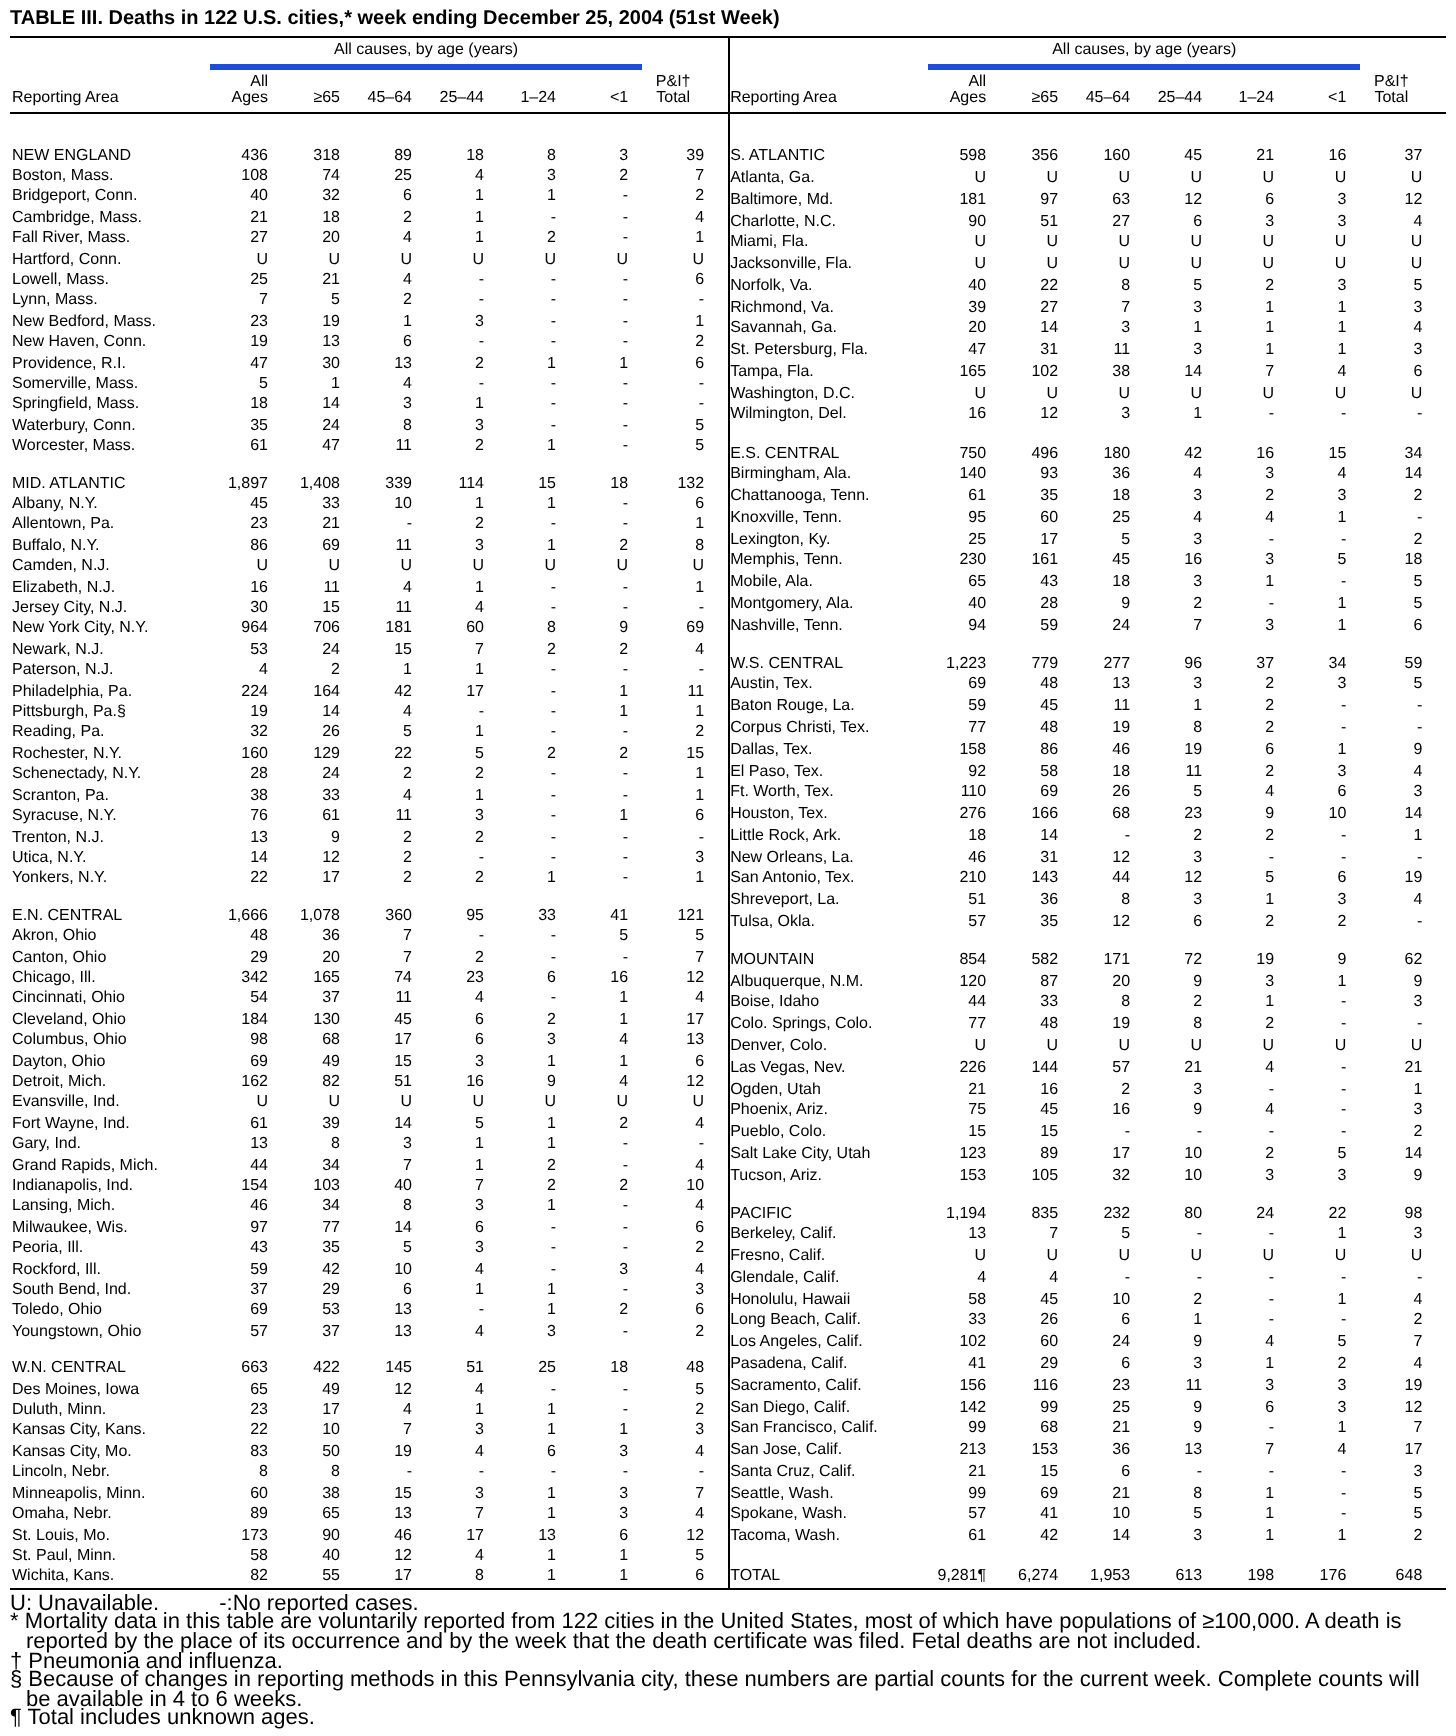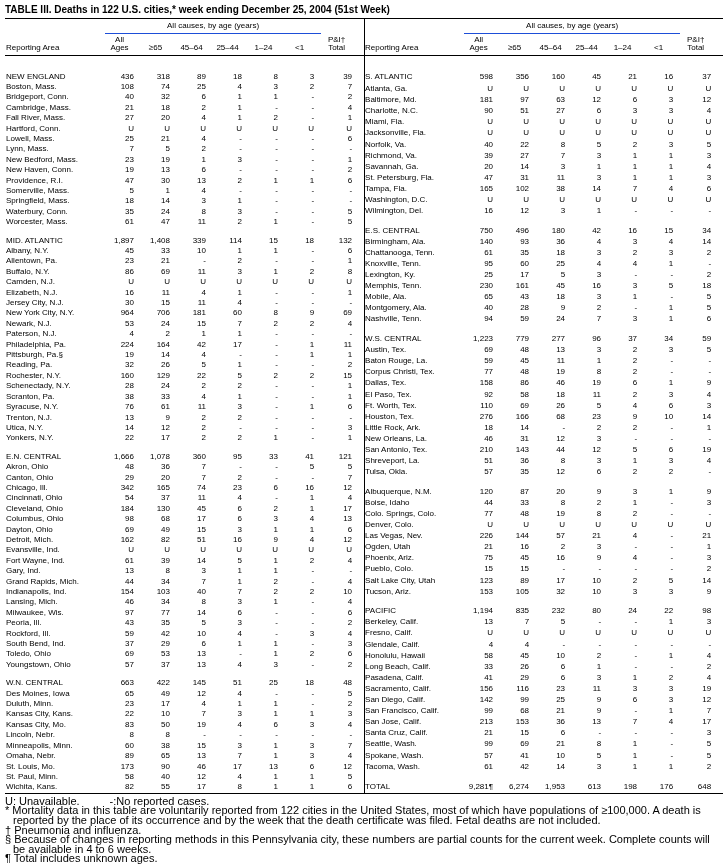--- a/index.html
+++ b/index.html
@@ -12,24 +12,24 @@
   .page { padding:4px 5px 0 5px; }
   .title { font-weight:bold; font-size:10px; line-height:12px; margin-bottom:2px; }
   .tables { display:flex; border-top:1px solid #000; border-bottom:1px solid #000; position:relative; }
   .tables::after { content:""; position:absolute; left:50%; top:0; bottom:0; width:1px; background:#000; }
   table.half { width:359px; border-collapse:collapse; table-layout:fixed; font-size:8px; }
   col.c-area { width:100px; }
   col.c-num  { width:36px; }
   col.c-pi   { width:43px; }
   th { font-weight:normal; }
   .span-row th { height:14px; vertical-align:middle; }
-  .span-row .span-h { border-bottom:1px solid #1d4ed8; text-align:center; padding-bottom:1px; }
+  .span-row .span-h { border-bottom:3px solid #1d4ed8; text-align:center; padding-bottom:1px; }
   .cols-row th { vertical-align:bottom; border-bottom:1px solid #000; padding-bottom:2px; line-height:8.5px; padding-top:2px; }
   .cols-row .area-h { text-align:left; padding-left:1px; }
-  .cols-row .num-h { padding-right:7px; }
+  .cols-row .num-h { text-align:right; padding-right:7px; }
   .cols-row .pi-h { text-align:center; padding-right:12px; }
   tbody td { line-height:10.4px; height:10.4px; white-space:nowrap; overflow:hidden; }
   tbody tr.spacer td { height:8px; line-height:8px; }
   td.area { text-align:left; padding-left:1px; }
   td.num { text-align:right; padding-right:7px; }
   td.num.pi { padding-right:12px; }
   tbody tr:first-child td { padding-top:16px; }
   .footnotes { margin-top:3px; font-size:11px; line-height:9.6px; }
   .fn { padding-left:8px; text-indent:-8px; }
   .fn .gap { margin-left:30px; }
@@ -1134,20 +1134,30 @@
             <td class="num">35</td>
             <td class="num">12</td>
             <td class="num">6</td>
             <td class="num">2</td>
             <td class="num">2</td>
             <td class="num pi">-</td>
           </tr>
           <tr class="spacer">
             <td colspan="8"></td>
           </tr>
+          <tr class="region">
+            <td class="area">MOUNTAIN</td>
+            <td class="num">854</td>
+            <td class="num">582</td>
+            <td class="num">171</td>
+            <td class="num">72</td>
+            <td class="num">19</td>
+            <td class="num">9</td>
+            <td class="num pi">62</td>
+          </tr>
           <tr class="city">
             <td class="area">Albuquerque, N.M.</td>
             <td class="num">120</td>
             <td class="num">87</td>
             <td class="num">20</td>
             <td class="num">9</td>
             <td class="num">3</td>
             <td class="num">1</td>
             <td class="num pi">9</td>
           </tr>
@@ -1296,20 +1306,30 @@
           </tr>
           <tr class="city">
             <td class="area">Long Beach, Calif.</td>
             <td class="num">33</td>
             <td class="num">26</td>
             <td class="num">6</td>
             <td class="num">1</td>
             <td class="num">-</td>
             <td class="num">-</td>
             <td class="num pi">2</td>
+          </tr>
+          <tr class="city">
+            <td class="area">Los Angeles, Calif.</td>
+            <td class="num">102</td>
+            <td class="num">60</td>
+            <td class="num">24</td>
+            <td class="num">9</td>
+            <td class="num">4</td>
+            <td class="num">5</td>
+            <td class="num pi">7</td>
           </tr>
           <tr class="city">
             <td class="area">Pasadena, Calif.</td>
             <td class="num">41</td>
             <td class="num">29</td>
             <td class="num">6</td>
             <td class="num">3</td>
             <td class="num">1</td>
             <td class="num">2</td>
             <td class="num pi">4</td>

